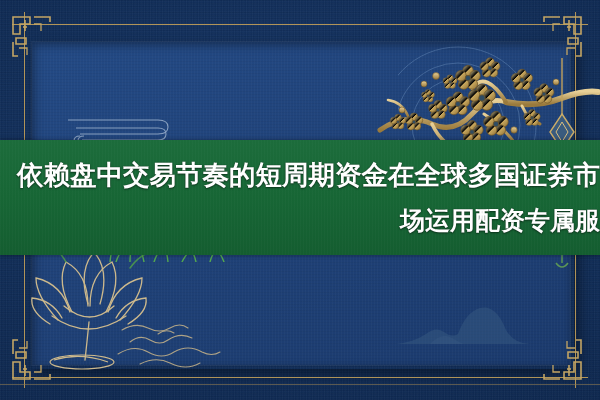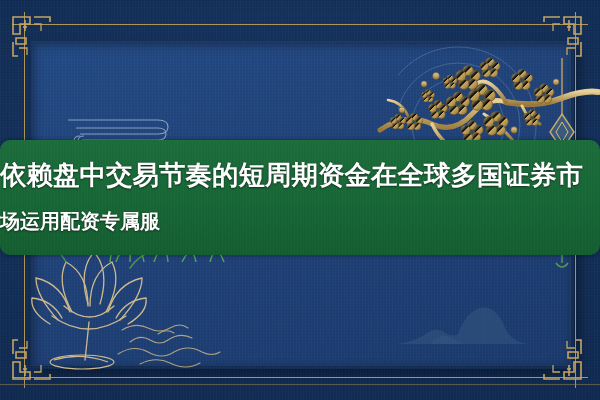--- a/index.html
+++ b/index.html
@@ -79,36 +79,35 @@
   
   .mountains{position:absolute;left:396px;top:300px;width:180px;height:46px;opacity:.55;}
   .mountains svg{display:block;width:100%;height:100%;}
 
   
   .banner{
     position:absolute;left:0;top:140px;width:600px;height:115px;
     background:
       repeating-linear-gradient(90deg, rgba(255,255,255,.018) 0 1px, rgba(0,0,0,0) 1px 3px),
       linear-gradient(180deg,#1c6c3b 0%,#176635 50%,#145d30 100%);
-    display:flex;flex-direction:column;align-items:flex-start;justify-content:center;
+    display:flex;flex-direction:column;align-items:flex-end;justify-content:center;
     box-shadow:0 1px 4px rgba(0,0,0,.22), 0 -1px 4px rgba(0,0,0,.18);
-    border-radius:10px;
   }
   .banner-line{
     color:#ffffff;
     font-family:"DejaVu Sans","Liberation Sans",sans-serif;
     font-weight:bold;
     font-size:27px;
     line-height:46px;
     letter-spacing:0px;
     white-space:nowrap;
     text-shadow:0 1px 2px rgba(0,0,0,.45), 0 0 1px rgba(0,0,0,.6);
   }
   .banner-line.l1{font-size:26.5px;}
-  .banner-line.l2{font-size:20px;}
+  .banner-line.l2{font-size:25px;}
 
   
   .bamboo{position:absolute;left:96px;top:228px;width:150px;height:34px;overflow:hidden;}
   .bamboo svg{display:block;width:100%;height:100%;}
 </style>
 </head>
 <body>
 
 <div id="stage">
 

